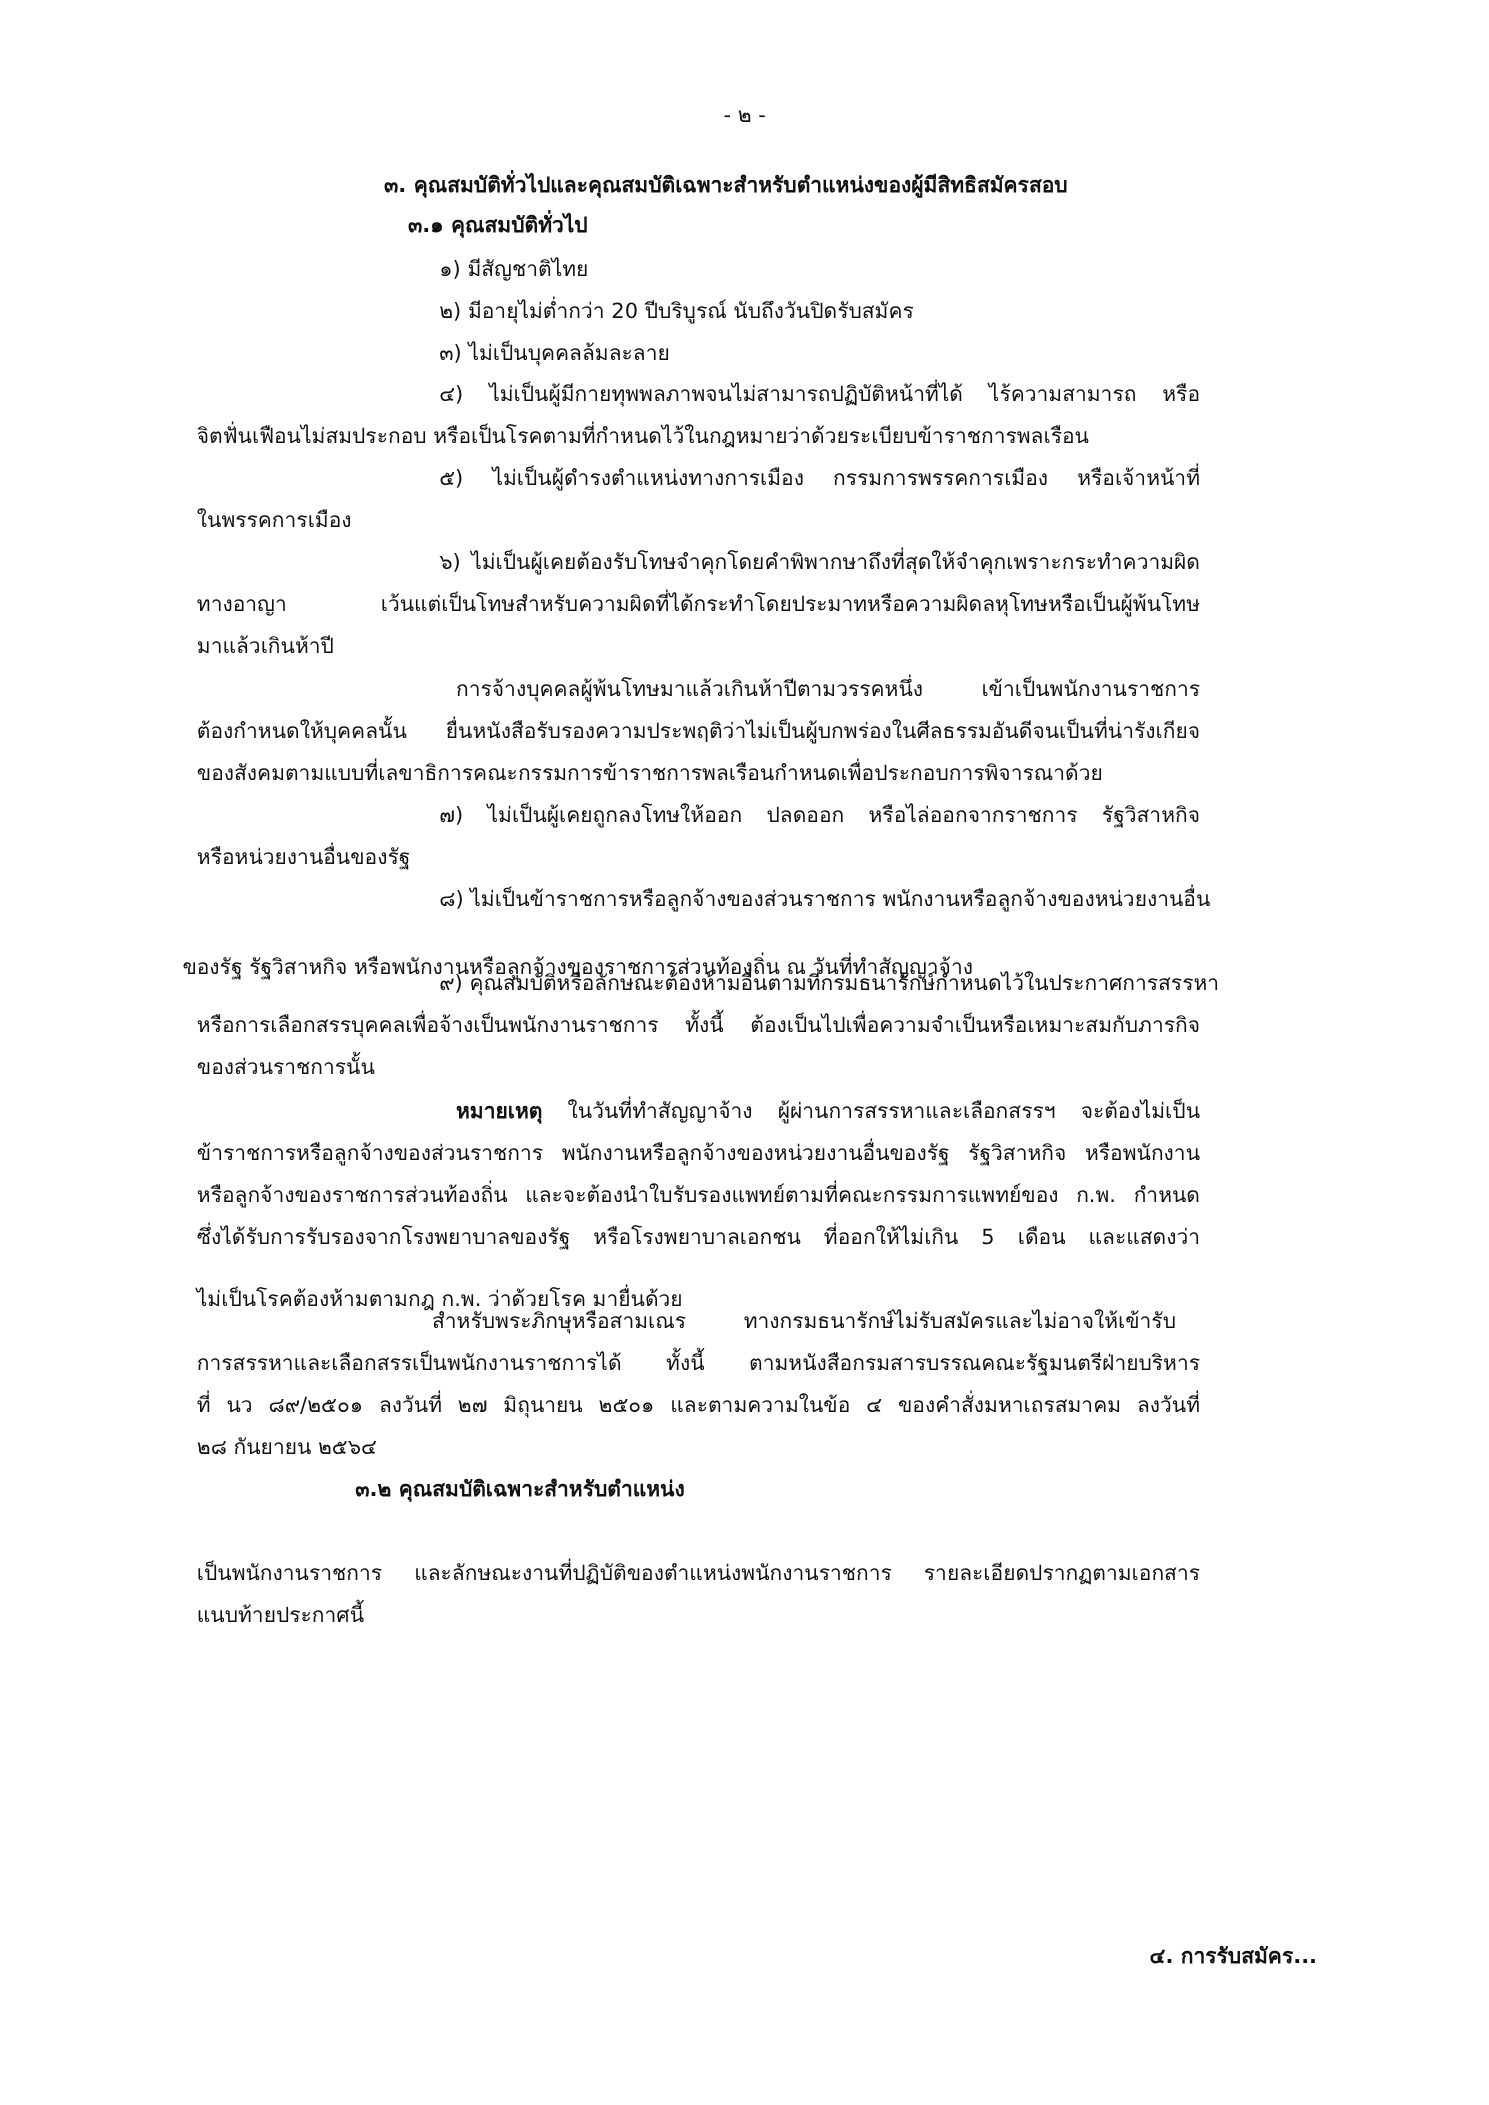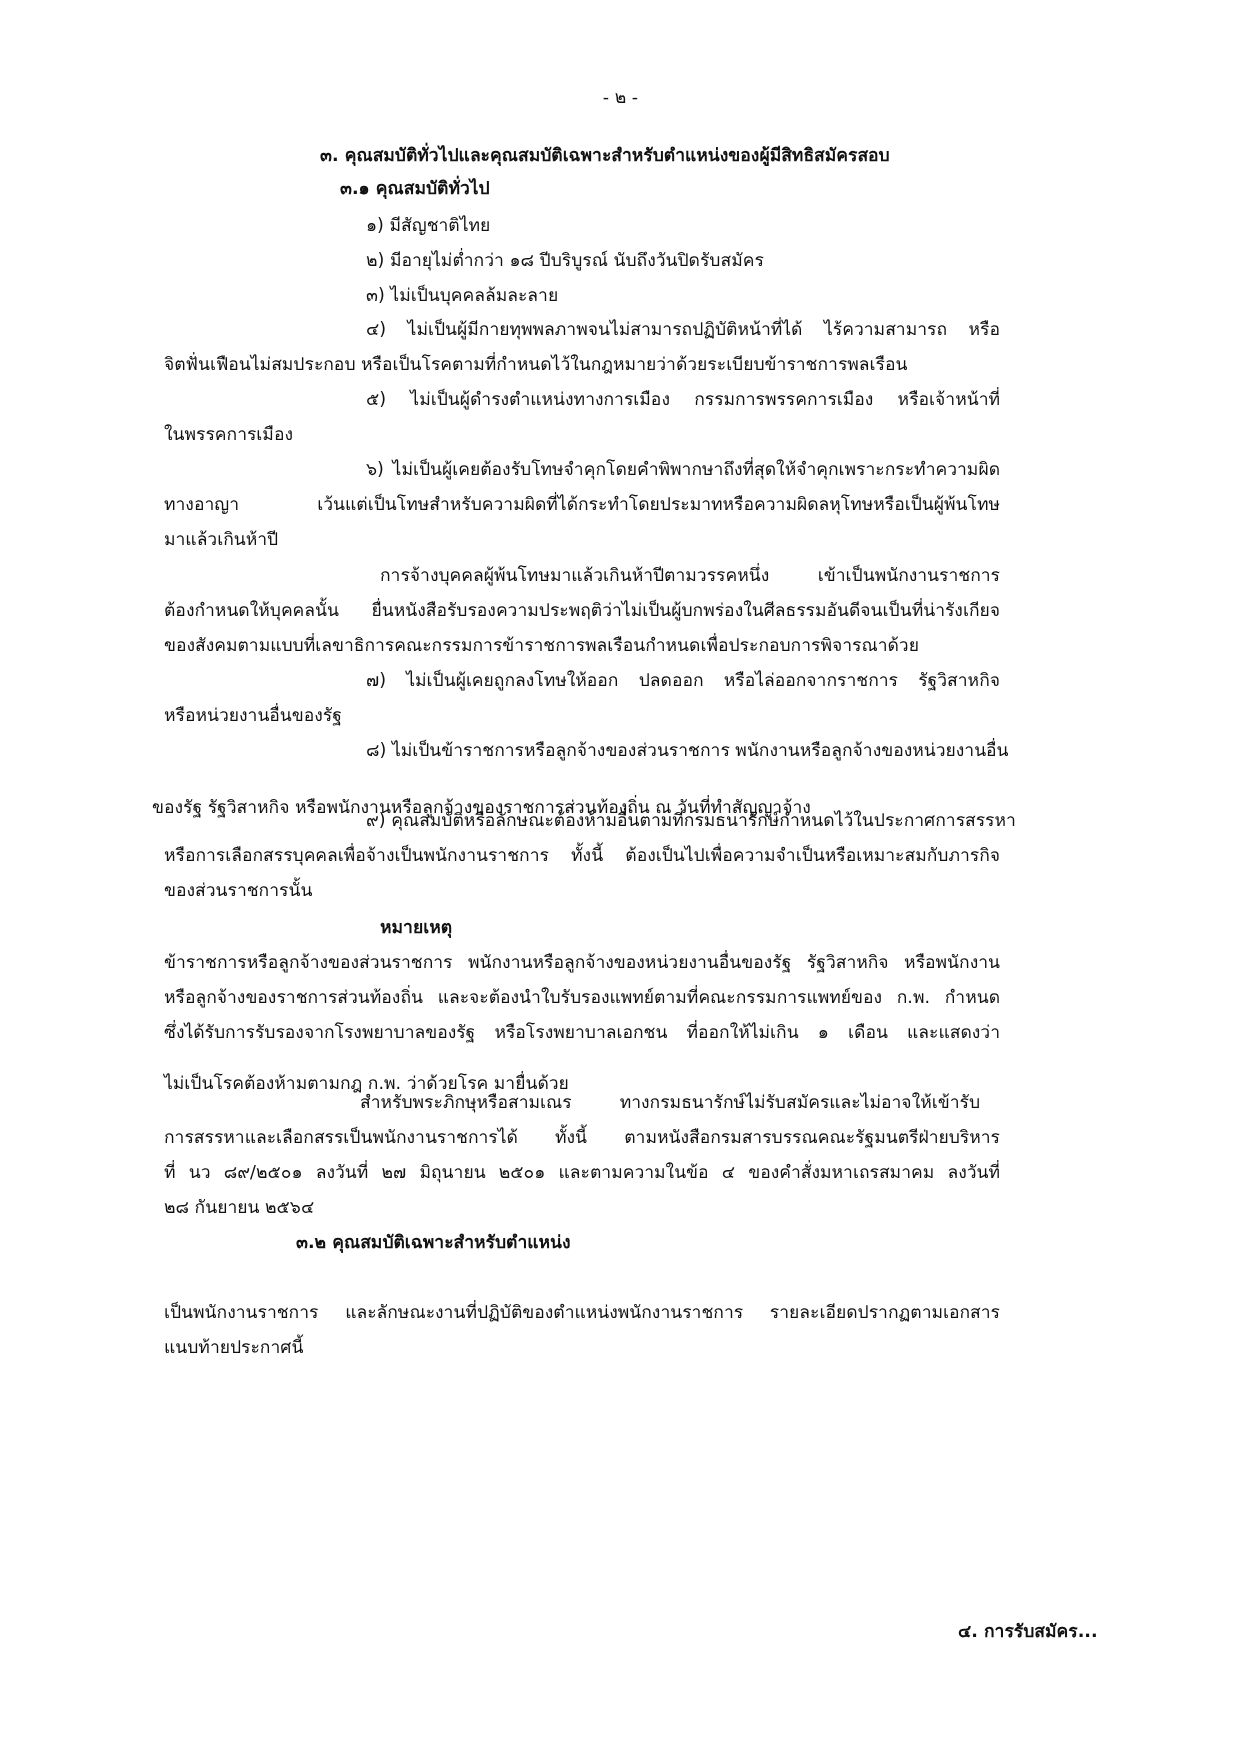--- a/index.html
+++ b/index.html
@@ -19,21 +19,21 @@
 <body>
 
 <div class="page">
 
   <div class="ln pagenum">- ๒ -</div>
 
   <div class="ln b" style="left:320px; top:140px;">๓. คุณสมบัติทั่วไปและคุณสมบัติเฉพาะสำหรับตำแหน่งของผู้มีสิทธิสมัครสอบ</div>
   <div class="ln b" style="left:340px; top:173px;">๓.๑ คุณสมบัติทั่วไป</div>
 
   <div class="ln" style="left:366px; top:210px;">๑) มีสัญชาติไทย</div>
-  <div class="ln" style="left:366px; top:245px;">๒) มีอายุไม่ต่ำกว่า ๑๘ ปีบริบูรณ์ นับถึงวันปิดรับสมัคร</div>
+  <div class="ln" style="left:366px; top:245px;">๒) มีอายุไม่ต่ำกว่า 20 ปีบริบูรณ์ นับถึงวันปิดรับสมัคร</div>
   <div class="ln" style="left:366px; top:280px;">๓) ไม่เป็นบุคคลล้มละลาย</div>
 
   <div class="ln just" style="left:366px; top:314px; width:634px;">๔) ไม่เป็นผู้มีกายทุพพลภาพจนไม่สามารถปฏิบัติหน้าที่ได้ ไร้ความสามารถ หรือ</div>
   <div class="ln" style="left:164px; top:349px;">จิตฟั่นเฟือนไม่สมประกอบ หรือเป็นโรคตามที่กำหนดไว้ในกฎหมายว่าด้วยระเบียบข้าราชการพลเรือน</div>
 
   <div class="ln just" style="left:366px; top:384px; width:634px;">๕) ไม่เป็นผู้ดำรงตำแหน่งทางการเมือง กรรมการพรรคการเมือง หรือเจ้าหน้าที่</div>
   <div class="ln" style="left:164px; top:419px;">ในพรรคการเมือง</div>
 
   <div class="ln just" style="left:366px; top:454px; width:634px;">๖) ไม่เป็นผู้เคยต้องรับโทษจำคุกโดยคำพิพากษาถึงที่สุดให้จำคุกเพราะกระทำความผิด</div>
   <div class="ln just" style="left:164px; top:489px; width:836px;">ทางอาญา เว้นแต่เป็นโทษสำหรับความผิดที่ได้กระทำโดยประมาทหรือความผิดลหุโทษหรือเป็นผู้พ้นโทษ</div>
@@ -48,24 +48,25 @@
 
   <div class="ln just" style="left:366px; top:735px; width:634px;">๘) ไม่เป็นข้าราชการหรือลูกจ้างของส่วนราชการ พนักงานหรือลูกจ้างของหน่วยงานอื่น</div>
   <div class="ln" style="left:152px; top:770px;margin-top:22px;">ของรัฐ รัฐวิสาหกิจ หรือพนักงานหรือลูกจ้างของราชการส่วนท้องถิ่น ณ วันที่ทำสัญญาจ้าง</div>
 
   <div class="ln just" style="left:366px; top:805px; width:634px;">๙) คุณสมบัติหรือลักษณะต้องห้ามอื่นตามที่กรมธนารักษ์กำหนดไว้ในประกาศการสรรหา</div>
   <div class="ln just" style="left:164px; top:840px; width:836px;">หรือการเลือกสรรบุคคลเพื่อจ้างเป็นพนักงานราชการ ทั้งนี้ ต้องเป็นไปเพื่อความจำเป็นหรือเหมาะสมกับภารกิจ</div>
   <div class="ln" style="left:164px; top:875px;">ของส่วนราชการนั้น</div>
 
   <div class="ln" style="left:380px; top:912px; width:620px; display:flex;">
     <span class="b">หมายเหตุ</span>
+    <span style="white-space:pre; flex:1; text-align:justify; text-align-last:justify;"> ในวันที่ทำสัญญาจ้าง ผู้ผ่านการสรรหาและเลือกสรรฯ จะต้องไม่เป็น</span>
   </div>
   <div class="ln just" style="left:164px; top:947px; width:836px;">ข้าราชการหรือลูกจ้างของส่วนราชการ พนักงานหรือลูกจ้างของหน่วยงานอื่นของรัฐ รัฐวิสาหกิจ หรือพนักงาน</div>
   <div class="ln just" style="left:164px; top:982px; width:836px;">หรือลูกจ้างของราชการส่วนท้องถิ่น และจะต้องนำใบรับรองแพทย์ตามที่คณะกรรมการแพทย์ของ ก.พ. กำหนด</div>
-  <div class="ln just" style="left:164px; top:1017px; width:836px;">ซึ่งได้รับการรับรองจากโรงพยาบาลของรัฐ หรือโรงพยาบาลเอกชน ที่ออกให้ไม่เกิน ๑ เดือน และแสดงว่า</div>
+  <div class="ln just" style="left:164px; top:1017px; width:836px;">ซึ่งได้รับการรับรองจากโรงพยาบาลของรัฐ หรือโรงพยาบาลเอกชน ที่ออกให้ไม่เกิน 5 เดือน และแสดงว่า</div>
   <div class="ln" style="left:164px; top:1052px;margin-top:16px;">ไม่เป็นโรคต้องห้ามตามกฎ ก.พ. ว่าด้วยโรค มายื่นด้วย</div>
 
   <div class="ln just" style="left:360px; top:1087px; width:620px;">สำหรับพระภิกษุหรือสามเณร ทางกรมธนารักษ์ไม่รับสมัครและไม่อาจให้เข้ารับ</div>
   <div class="ln just" style="left:164px; top:1122px; width:836px;">การสรรหาและเลือกสรรเป็นพนักงานราชการได้ ทั้งนี้ ตามหนังสือกรมสารบรรณคณะรัฐมนตรีฝ่ายบริหาร</div>
   <div class="ln just" style="left:164px; top:1157px; width:836px;">ที่ นว ๘๙/๒๕๐๑ ลงวันที่ ๒๗ มิถุนายน ๒๕๐๑ และตามความในข้อ ๔ ของคำสั่งมหาเถรสมาคม ลงวันที่</div>
   <div class="ln" style="left:164px; top:1192px;">๒๘ กันยายน ๒๕๖๔</div>
 
   <div class="ln b" style="left:252px; top:1227px;margin-left:44px;">๓.๒ คุณสมบัติเฉพาะสำหรับตำแหน่ง</div>
   <div class="ln just" style="left:164px; top:1297px; width:836px;">เป็นพนักงานราชการ และลักษณะงานที่ปฏิบัติของตำแหน่งพนักงานราชการ รายละเอียดปรากฏตามเอกสาร</div>
   <div class="ln" style="left:164px; top:1332px;">แนบท้ายประกาศนี้</div>

